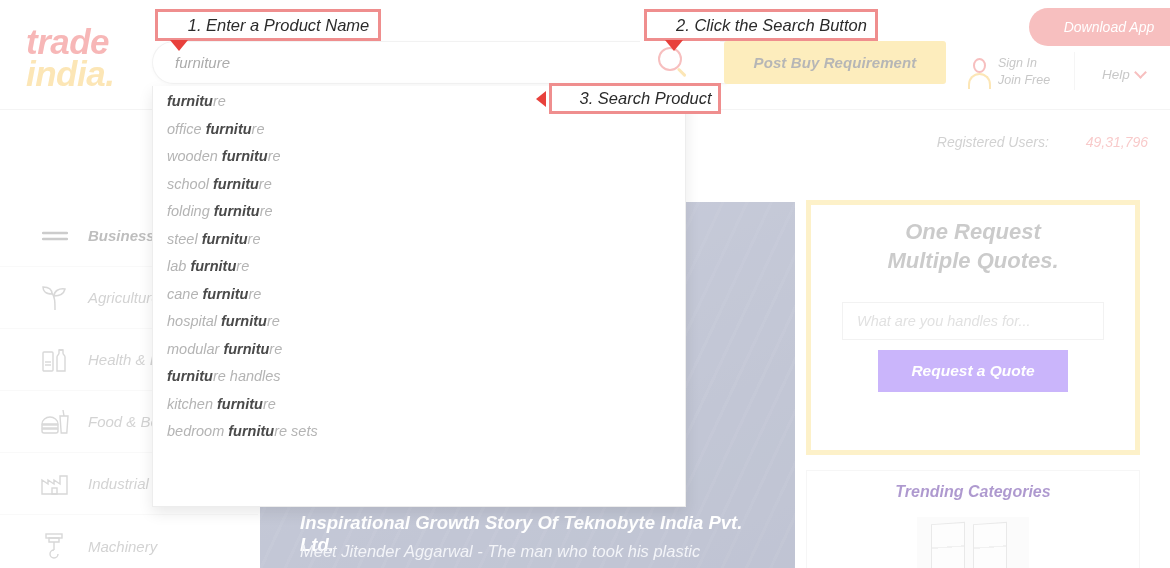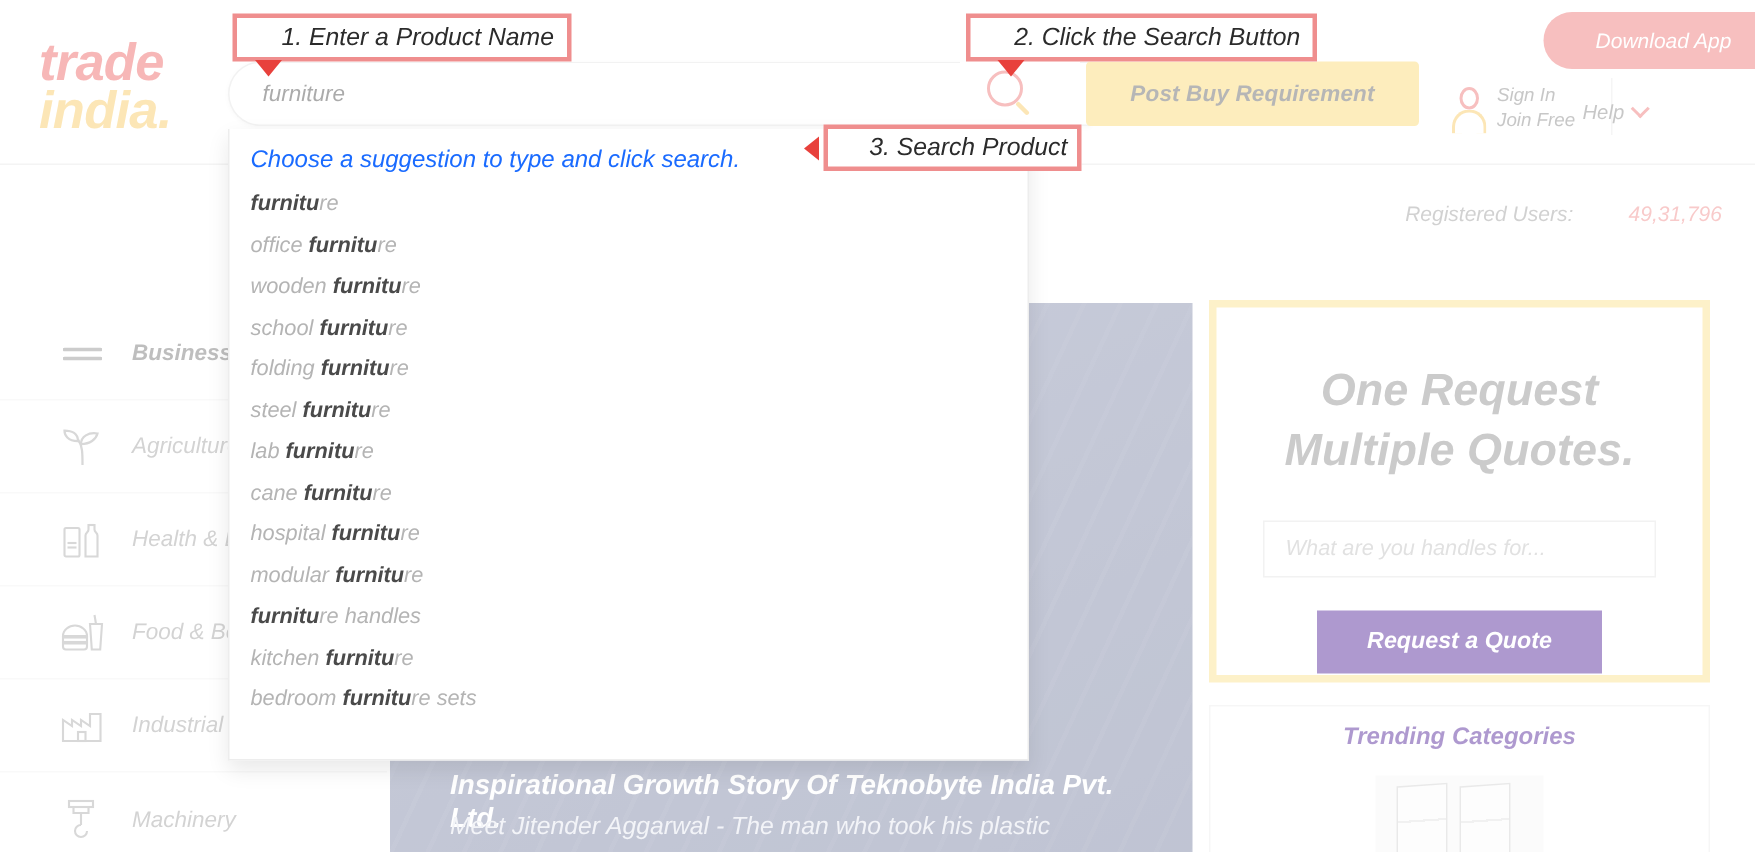--- a/index.html
+++ b/index.html
@@ -85,21 +85,21 @@
     position:absolute; left:5px; top:1px; width:13px; height:15px;
     border:2px solid #f08a8a; border-radius:50%;
   }
   .acct-body {
     position:absolute; left:0px; top:16px; width:23px; height:16px;
     border:2px solid #fad27a; border-bottom:none;
     border-radius:12px 12px 0 0;
   }
   .acct-lines { font-size:12.5px; color:#9a9a9a; line-height:1.35; }
   .help {
-    position:absolute; left:1055px; top:67px; z-index:12;
+    position:absolute; left:1102px; top:67px; z-index:12;
     font-size:13.5px; color:#9a9a9a; display:flex; align-items:center; gap:6px;
   }
   .chev {
     width:9px; height:9px; border-right:2px solid #f08a8a; border-bottom:2px solid #f08a8a;
     transform: rotate(45deg); margin-top:-4px;
   }
   .hdr-divider {
     position:absolute; left:1074px; top:52px; width:1px; height:38px;
     background:#ededed; z-index:12;
   }
@@ -144,30 +144,30 @@
     position:absolute; left:40px; top:340px; width:470px;
     font-size:16.5px; color:#e4e7f0;
   }
 
   
   .quote-card {
     position:absolute; left:806px; top:200px; width:334px; height:255px;
     background:#fff; border:5px solid #fbdf88; z-index:20;
   }
   .quote-title {
-    margin-top:36px; text-align:center; font-size:30px; font-weight:bold;
+    margin-top:12px; text-align:center; font-size:22px; font-weight:bold;
     color:#8c8c8c; line-height:1.33;
   }
   .quote-input {
     margin:26px auto 0; width:262px; height:38px;
     border:1px solid #e2e2e2; display:flex; align-items:center; padding-left:14px;
     font-size:14.5px; color:#bdbdbd;
   }
   .quote-btn {
-    margin:22px auto 0; width:190px; height:42px; background:#4c1d95;
+    margin:10px auto 0; width:190px; height:42px; background:#8b5cf6;
     display:flex; align-items:center; justify-content:center;
     color:#fff; font-size:15.5px; font-weight:bold;
   }
   .trend-card {
     position:absolute; left:806px; top:470px; width:334px; height:120px;
     background:#fff; border:1px solid #ececec; z-index:20;
   }
   .trend-title {
     margin-top:12px; text-align:center; font-size:16px; font-weight:bold; color:#4c1d95;
   }
@@ -380,21 +380,20 @@
       <div class="panel b">
           <i></i>
         </div>
     </div>
   </div>
 
   <div class="veil-top"></div>
   <div class="veil"></div>
 
   <div class="suggest">
-    <div class="suggest-hint">Choose a suggestion to type and click search.</div>
     <div class="sugg-list" id="sugg-list">
         <div class="sugg-item"><b>furnitu</b>re</div>
         <div class="sugg-item">office <b>furnitu</b>re</div>
         <div class="sugg-item">wooden <b>furnitu</b>re</div>
         <div class="sugg-item">school <b>furnitu</b>re</div>
         <div class="sugg-item">folding <b>furnitu</b>re</div>
         <div class="sugg-item">steel <b>furnitu</b>re</div>
         <div class="sugg-item">lab <b>furnitu</b>re</div>
         <div class="sugg-item">cane <b>furnitu</b>re</div>
         <div class="sugg-item">hospital <b>furnitu</b>re</div>

